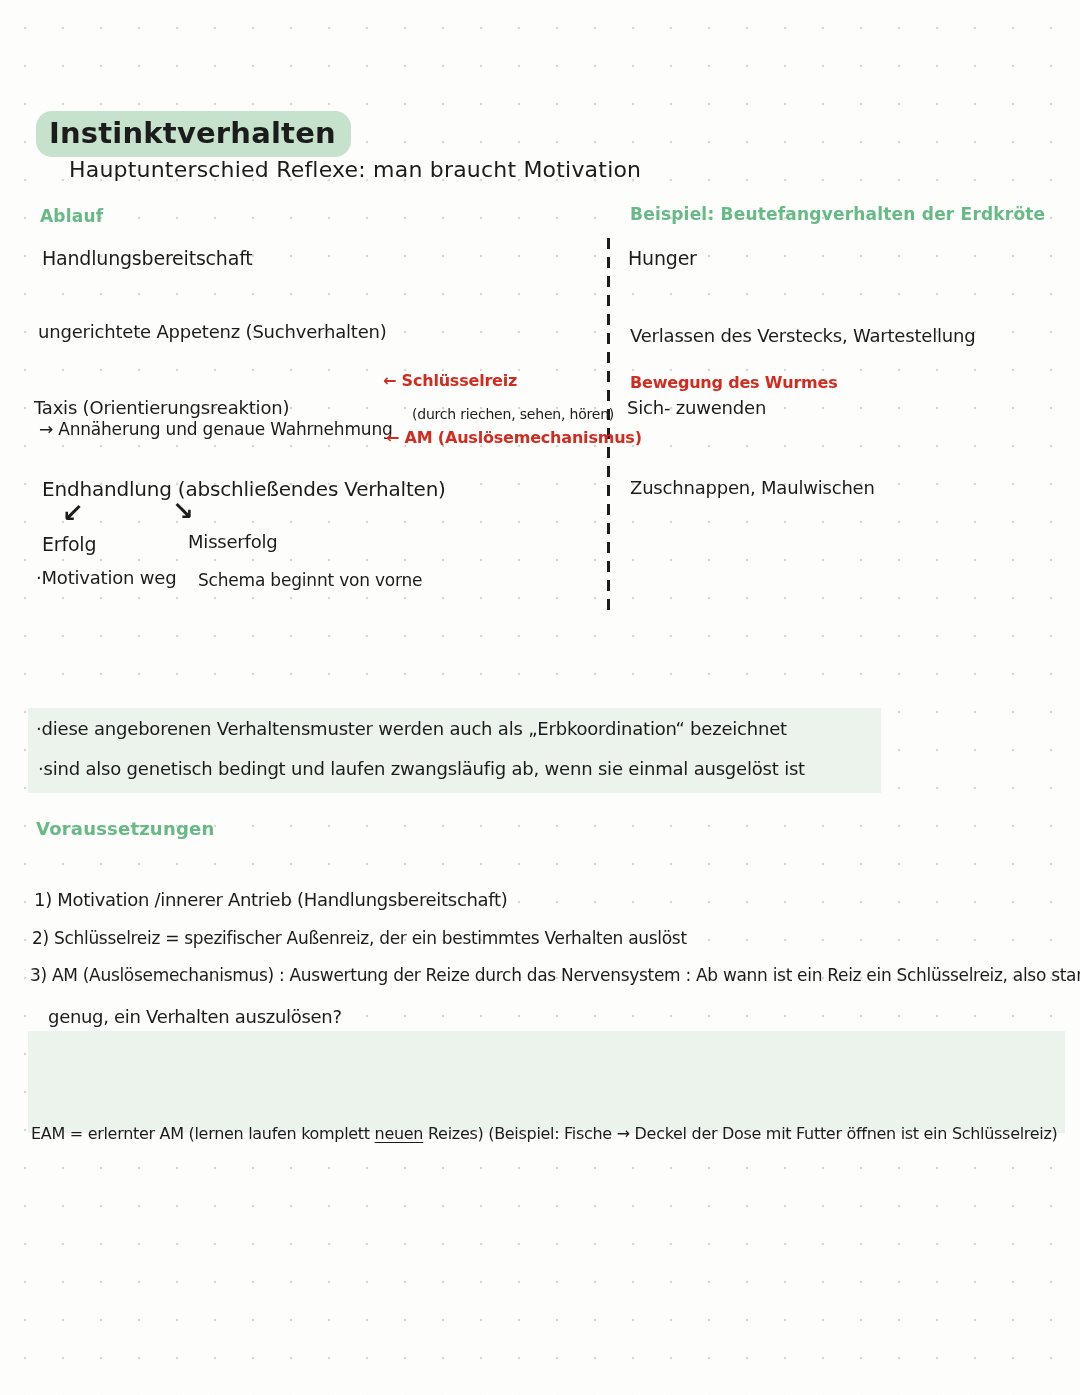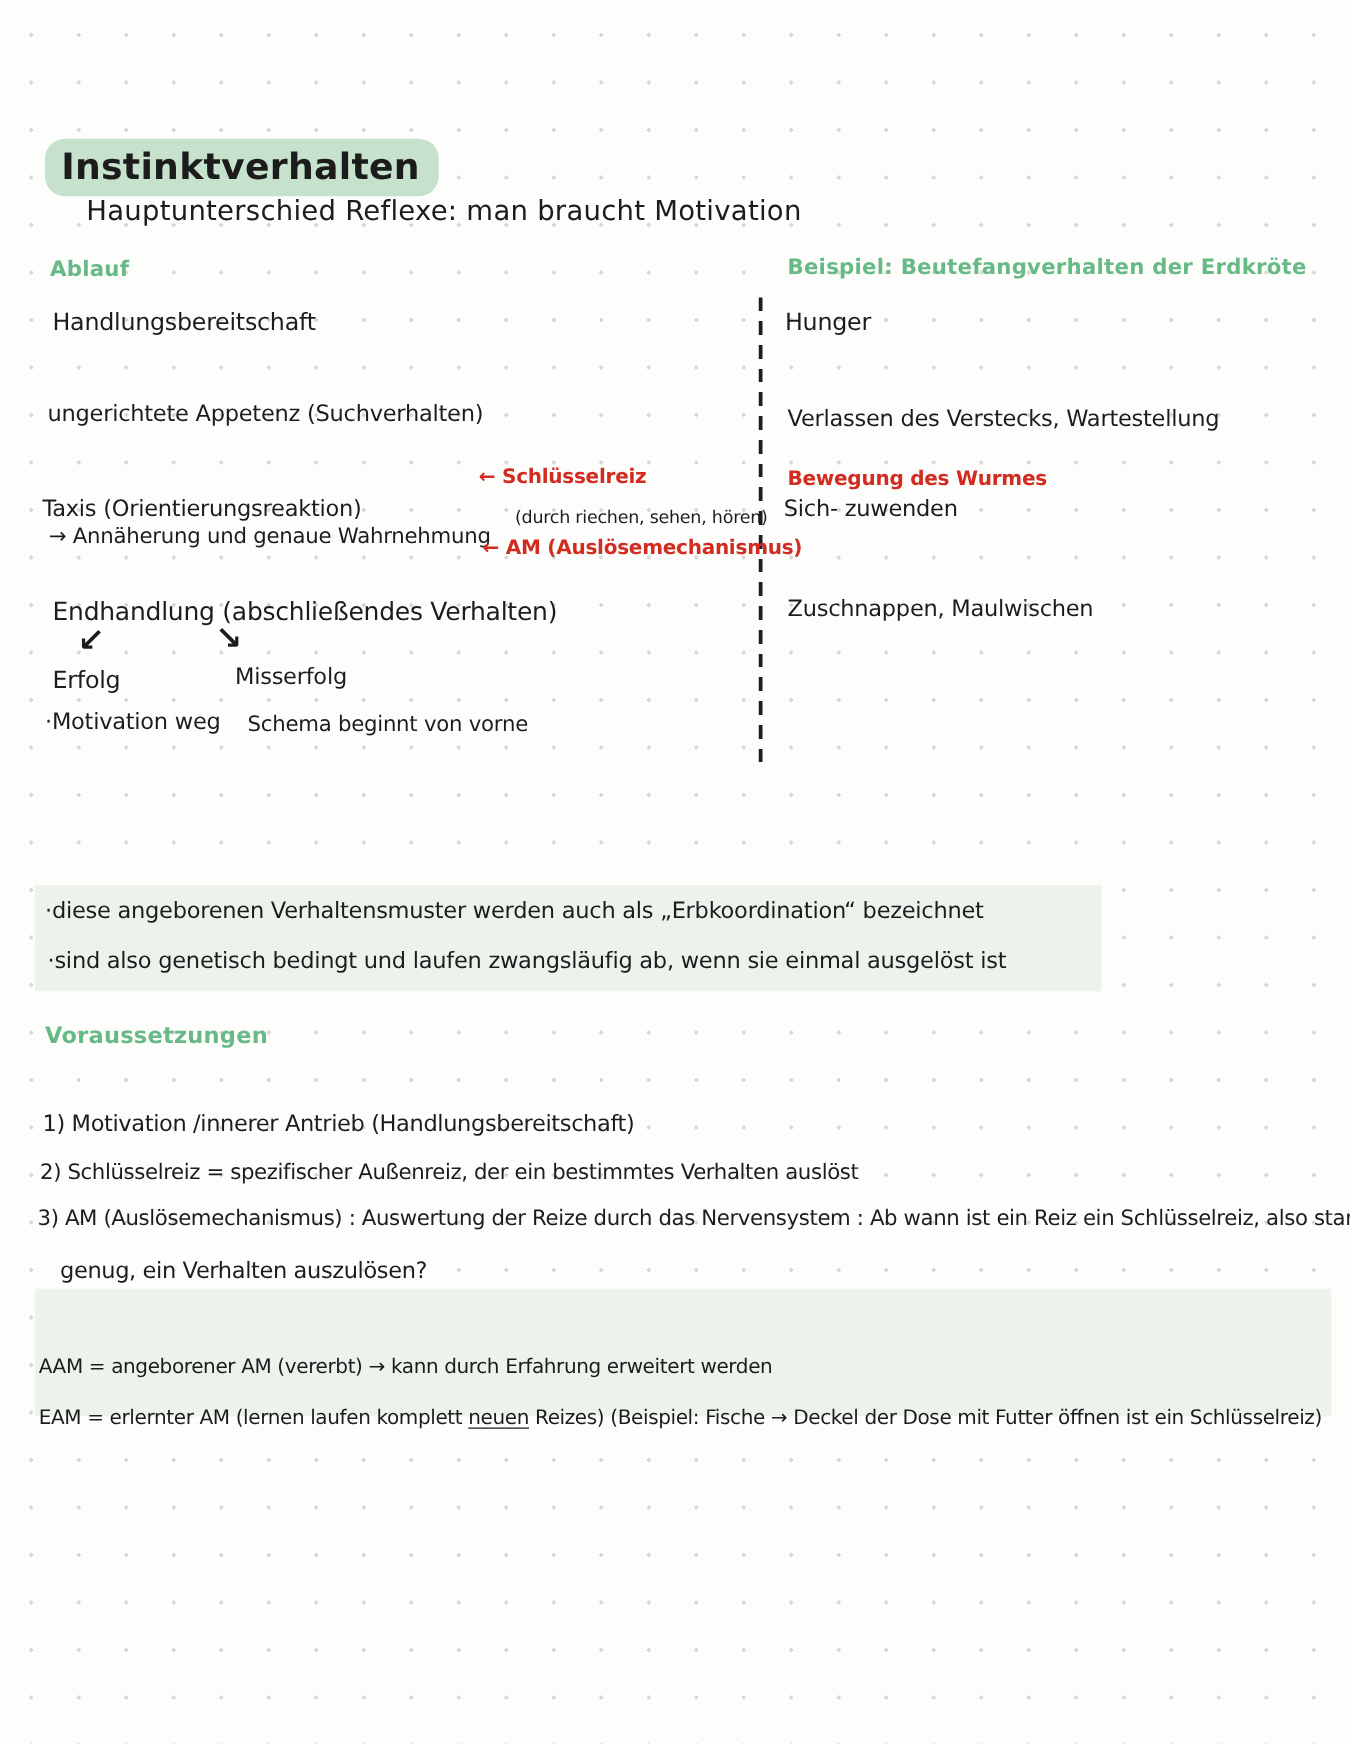--- a/index.html
+++ b/index.html
@@ -94,17 +94,16 @@
     <div class="abs ink" style="left:10px; top:50px; font-size:18px;">·sind also genetisch bedingt und laufen zwangsläufig ab, wenn sie einmal  ausgelöst ist</div>
   </div>
 
   <div class="abs green" style="left:36px; top:818px;">Voraussetzungen</div>
   <div class="abs ink-sm" style="left:34px; top:857px; font-size:18px;">1) Motivation /innerer Antrieb (Handlungsbereitschaft)</div>
   <div class="abs ink-sm" style="left:32px; top:896px;">2) Schlüsselreiz = spezifischer Außenreiz, der ein  bestimmtes Verhalten auslöst</div>
   <div class="abs ink-sm" style="left:30px; top:933px;">3) AM (Auslösemechanismus) : Auswertung der Reize durch das  Nervensystem : Ab wann ist ein Reiz ein Schlüsselreiz, also stark</div>
   <div class="abs ink-sm" style="left:48px; top:974px; font-size:18px;">genug, ein Verhalten auszulösen?</div>
 
   <div class="note-block" style="left:28px; top:1031px; width:1037px; height:102px;">
-    <div class="abs ink-sm" style="left:3px; top:20px; font-size:16px;">AAM = angeborener AM (vererbt) → kann durch  Erfahrung erweitert  werden</div>
     <div class="abs ink-sm" style="left:3px; top:61px; font-size:16px;"><span>EAM = erlernter AM (lernen laufen komplett </span><span class="u">neuen</span><span> Reizes) (Beispiel: Fische → Deckel der Dose mit Futter öffnen ist ein  Schlüsselreiz)</span></div>
   </div>
 
 </div>
 
 </body></html>

